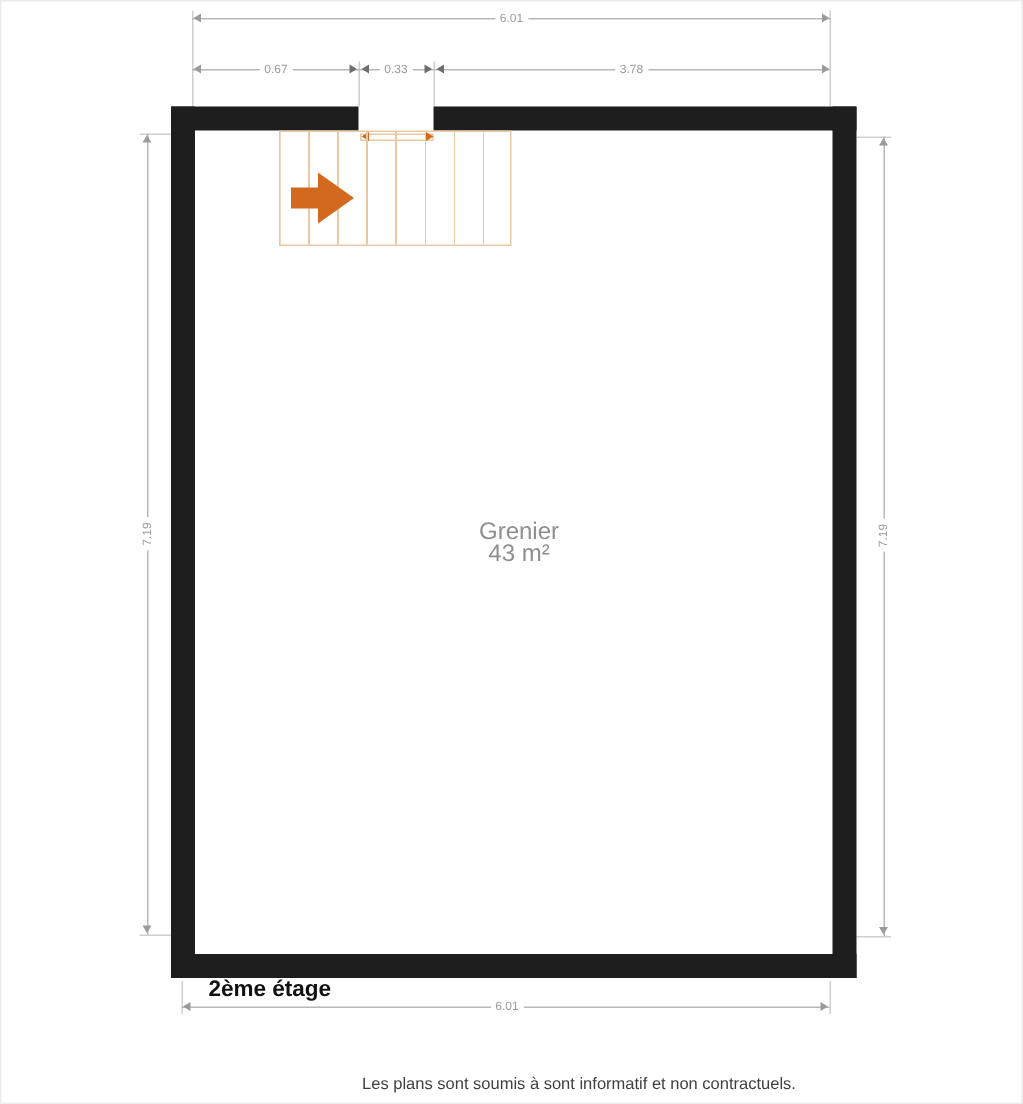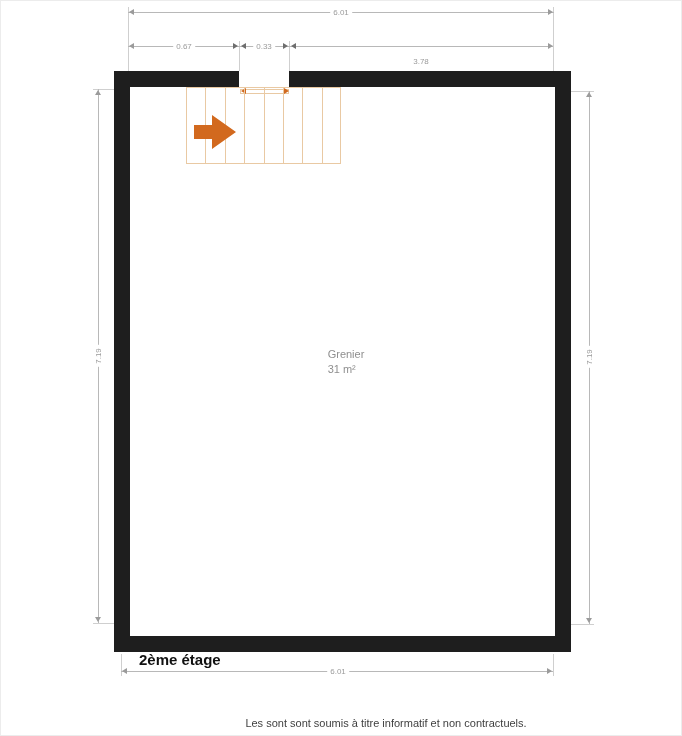--- a/index.html
+++ b/index.html
@@ -33,21 +33,21 @@
     position:absolute; left:185px; top:86px; width:155px; height:77px;
     border:1px solid #e9c9a3; box-sizing:border-box;
     background:repeating-linear-gradient(to right, transparent 0px, transparent 18.4px, #e9c9a3 18.4px, #e9c9a3 19.4px);
   }
   .lintel {
     position:absolute; left:239px; top:88px; width:49px; height:5px;
     border:1px solid #e9c9a3; box-sizing:border-box; background:#fff;
   }
   .room-label {
     position:absolute; left:345px; top:346px; transform:translateX(-50%);
-    text-align:left; font-size:11px; line-height:15px; color:#8f8f8f;
+    text-align:center; font-size:16px; line-height:15px; color:#8f8f8f;
     white-space:nowrap;
   }
   .floor-label {
     position:absolute; left:138px; top:650px; font-size:15px;
     font-weight:bold; color:#111111; white-space:nowrap;
   }
   .footer-note {
     position:absolute; left:385px; top:716px; transform:translateX(-50%);
     font-size:11px; color:#3f3f3f; white-space:nowrap;
   }
@@ -68,21 +68,21 @@
   <div class="ext-line-v" style="left:288px;top:40px;height:30px"></div>
   <div class="dim-line-h" style="left:127px;top:45px;width:425px"></div>
   <div class="ah left" style="left:128px;top:42px"></div>
   <div class="ah right" style="left:547px;top:42px"></div>
   <div class="ah dark right" style="left:232px;top:42px"></div>
   <div class="ah dark left" style="left:240px;top:42px"></div>
   <div class="ah dark right" style="left:282px;top:42px"></div>
   <div class="ah dark left" style="left:290px;top:42px"></div>
   <div class="dim-label" style="left:183px;top:45px">0.67</div>
   <div class="dim-label" style="left:263px;top:45px">0.33</div>
-  <div class="dim-label" style="left:420px;top:60px">3.78</div>
+  <div class="dim-label" style="left:420px;top:45px">3.78</div>
 
   <div class="ext-line-h" style="left:92px;top:88px;width:21px"></div>
   <div class="ext-line-h" style="left:92px;top:622px;width:21px"></div>
   <div class="dim-line-v" style="left:97px;top:88px;height:534px"></div>
   <div class="ah up" style="left:94px;top:89px"></div>
   <div class="ah down" style="left:94px;top:616px"></div>
   <div class="dim-label vert" style="left:97px;top:355px">7.19</div>
 
   <div class="ext-line-h" style="left:570px;top:90px;width:23px"></div>
   <div class="ext-line-h" style="left:570px;top:623px;width:23px"></div>
@@ -108,20 +108,20 @@
   <div class="ah orange left" style="left:240px;top:87px"></div>
   <div class="ah orange right" style="left:283px;top:87px"></div>
 
   <div class="stairs"></div>
   <svg class="abs" style="left:191px;top:112px" width="46" height="38" viewBox="0 0 46 38">
     <polygon points="2,12 20,12 20,2 44,19 20,36 20,26 2,26" fill="#d2691e"></polygon>
   </svg>
 
   <div class="room-label">
     <span style="display:block">Grenier</span>
-    <span style="display:block">31 m²</span>
+    <span style="display:block">43 m²</span>
   </div>
 
   <div class="floor-label">2ème étage</div>
 
-  <div class="footer-note">Les sont sont soumis à titre informatif et non contractuels.</div>
+  <div class="footer-note">Les plans sont soumis à sont informatif et non contractuels.</div>
 
 </div>
 
 </body></html>

